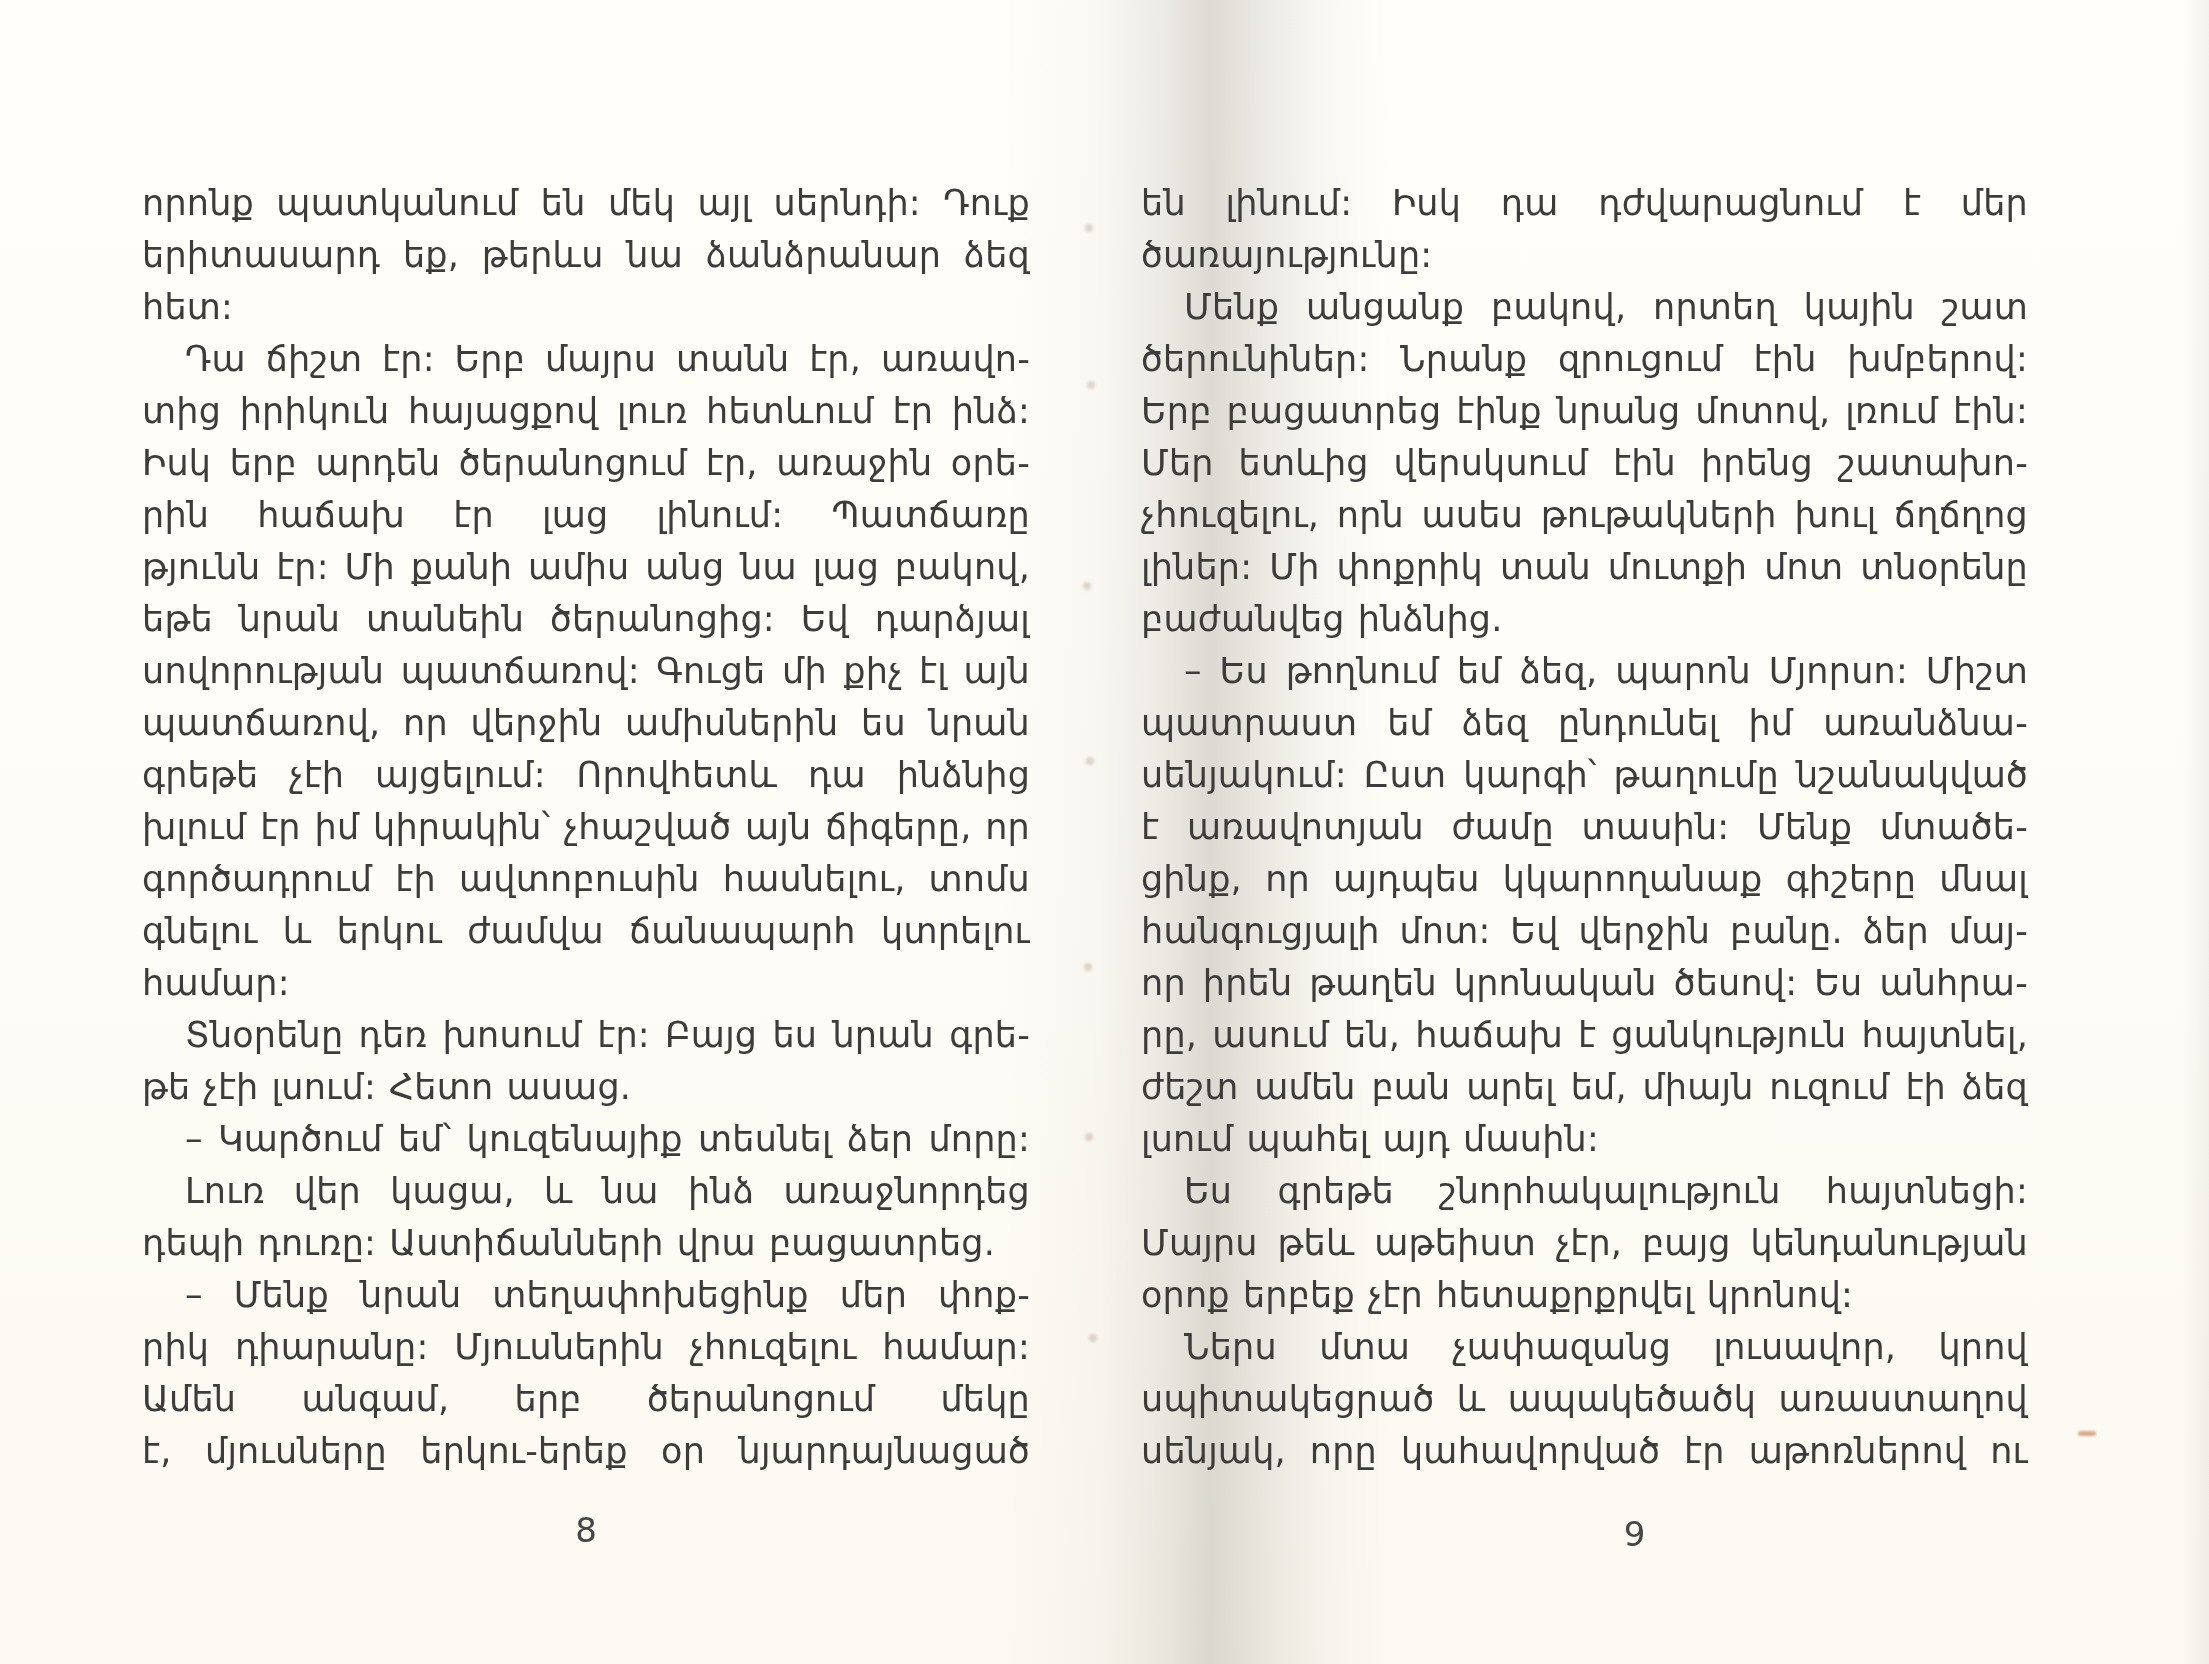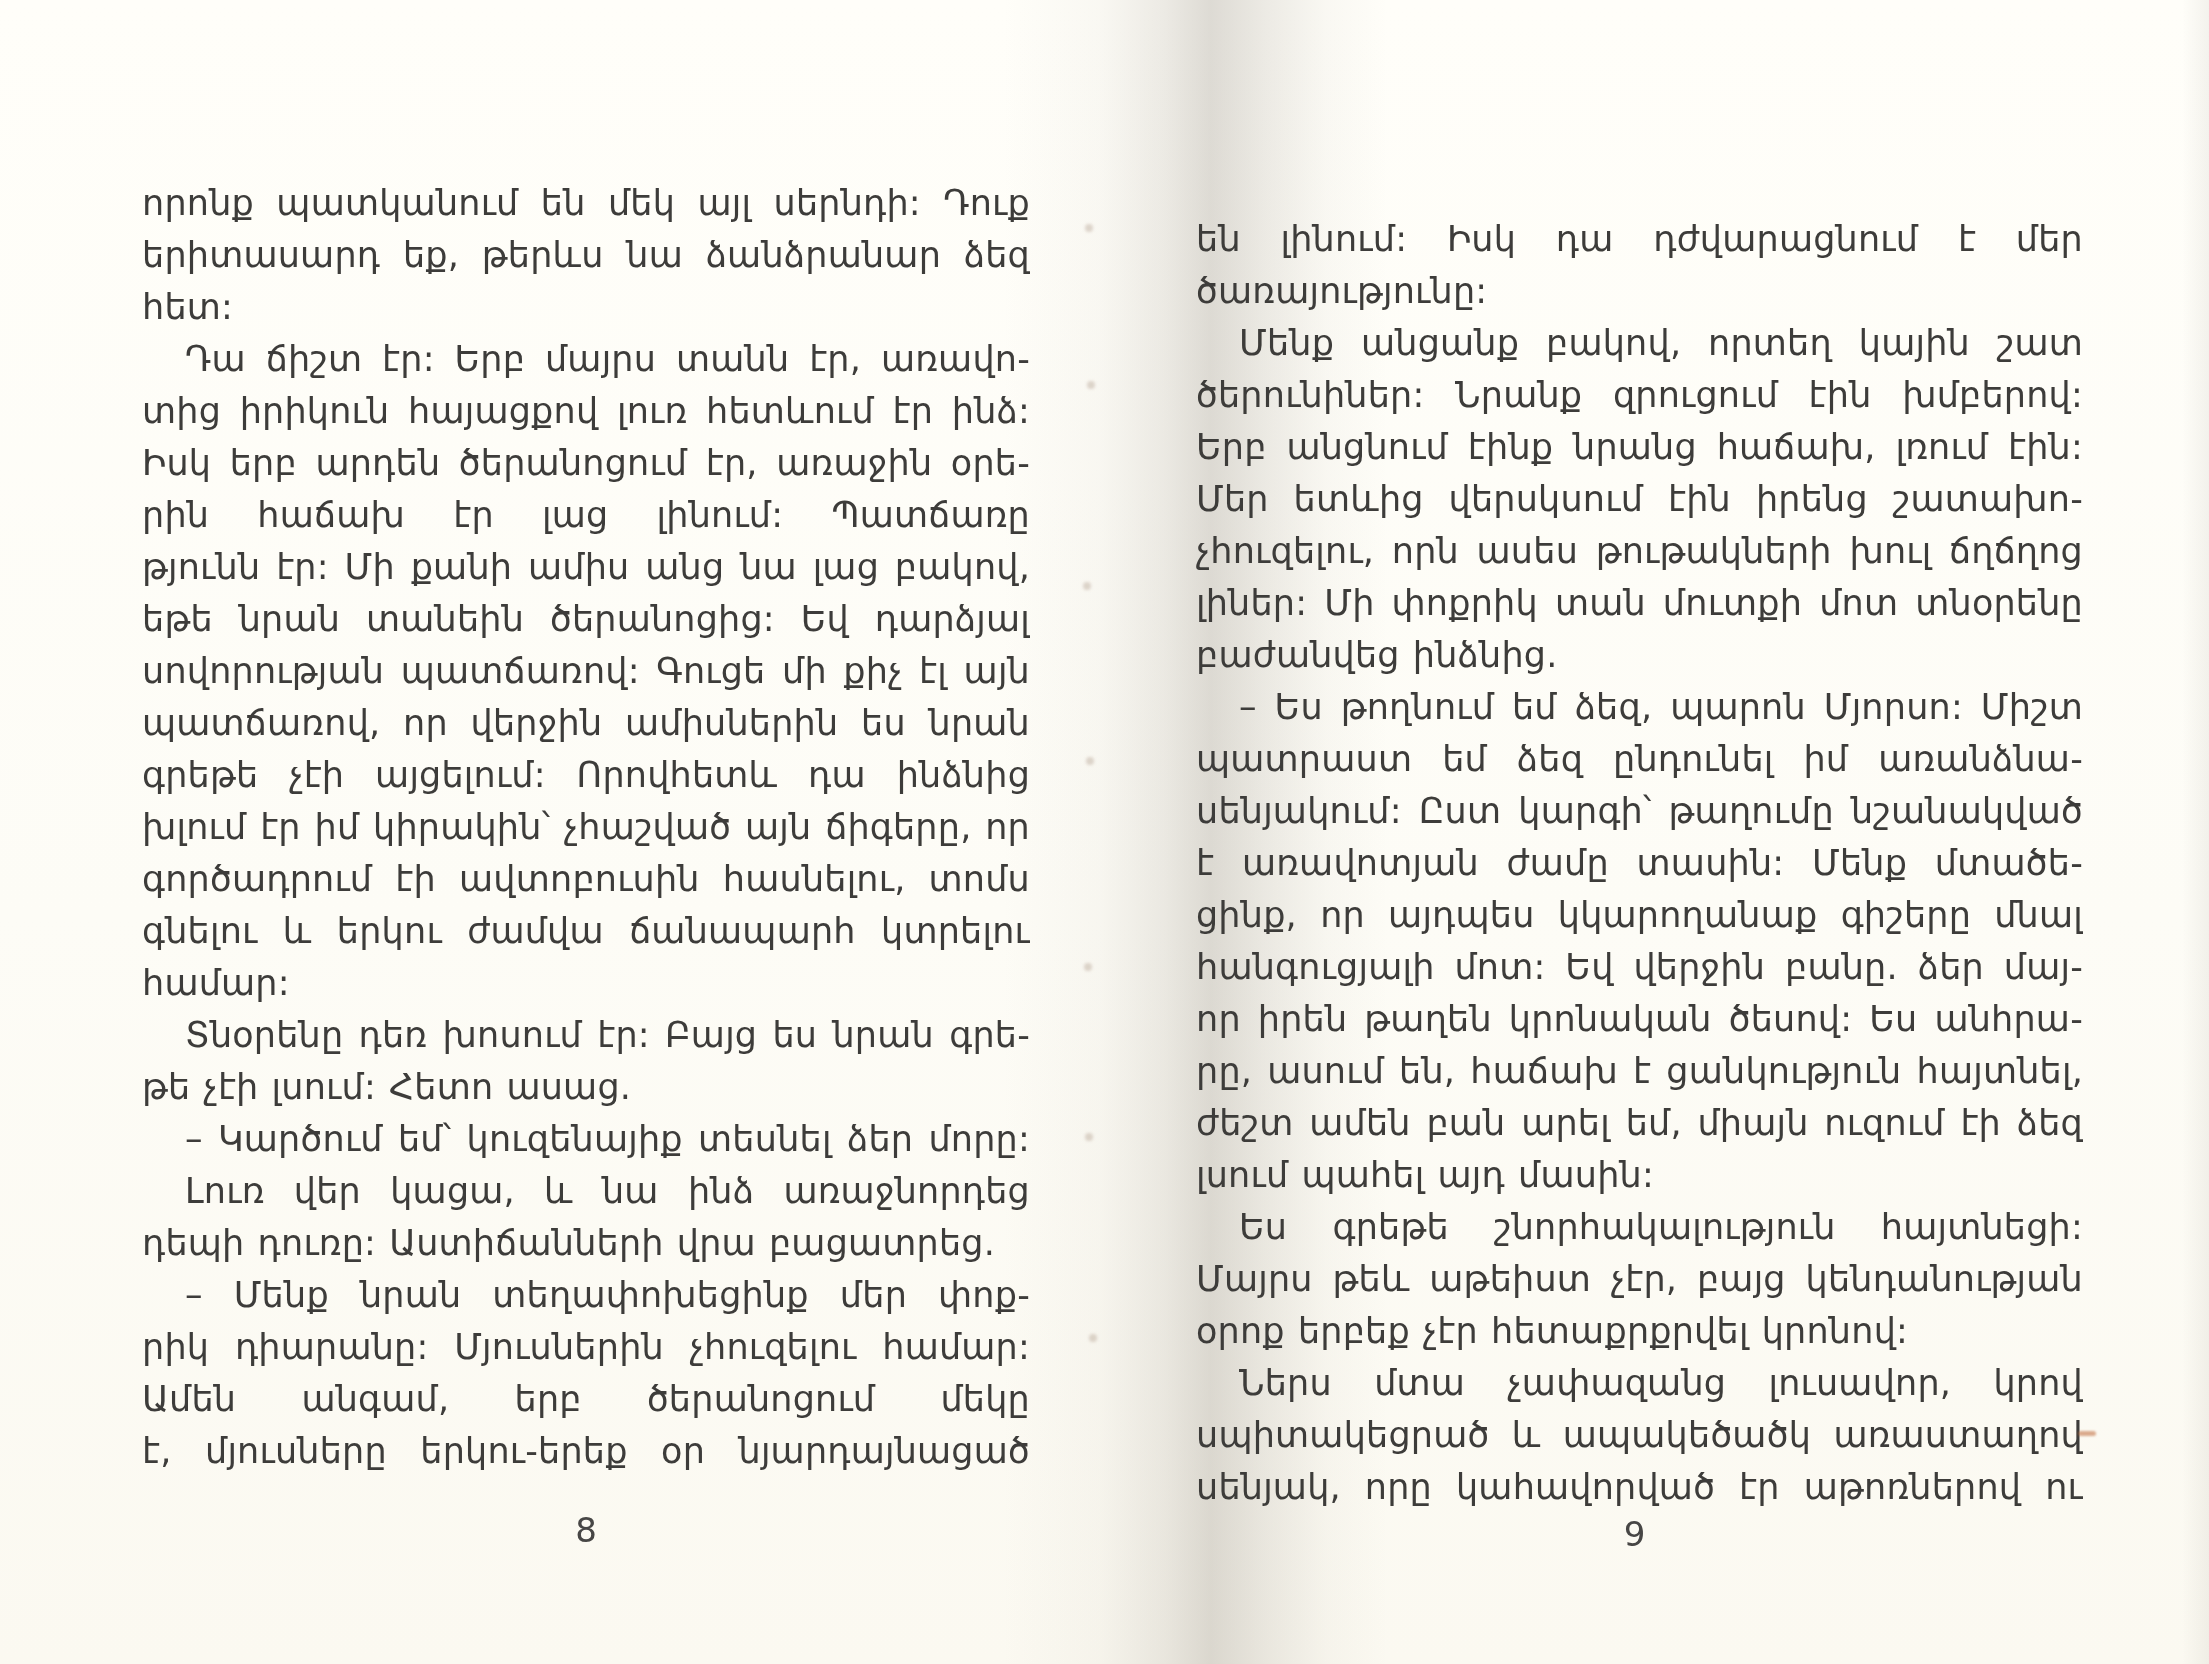--- a/index.html
+++ b/index.html
@@ -37,21 +37,21 @@
   .artifact-dash {
     position: absolute; left: 2078px; top: 1431px; width: 18px; height: 4.5px;
     background: #c06a3a; opacity: 0.55; border-radius: 2.7px; filter: blur(0.9px);
   }
   .text-block {
     position: absolute; top: 177px; width: 888px;
     font-size: 35px; line-height: 52px; letter-spacing: 0.2px;
     word-spacing: 1.8px;
   }
   .text-block.left  { left: 142px; }
-  .text-block.right { left: 1196px; width: 887px; margin-top: 36px; }
+  .text-block.right { left: 1141px; width: 887px; }
   .line {
     height: 52px; overflow: hidden;
     text-align: justify;
     text-align-last: justify;
   }
   .line.indent { text-indent: 43px; }
   .line.para-end { text-align-last: left; }
   .page-number {
     position: absolute; width: 888px; text-align: center;
     font-size: 34px; color: #474645;
@@ -103,21 +103,21 @@
       <div class="line">Ամեն անգամ, երբ ծերանոցում մեկը մահանում</div>
       <div class="line">է, մյուսները երկու-երեք օր նյարդայնացած</div>
     </div>
 
   <div class="text-block right">
 
   <div class="line">են լինում: Իսկ դա դժվարացնում է մեր</div>
       <div class="line para-end">ծառայությունը:</div>
       <div class="line indent">Մենք անցանք բակով, որտեղ կային շատ</div>
       <div class="line">ծերունիներ: Նրանք զրուցում էին խմբերով:</div>
-      <div class="line">Երբ անցնում էինք նրանց հաճախ, լռում էին:</div>
+      <div class="line">Երբ բացատրեց էինք նրանց մոտով, լռում էին:</div>
       <div class="line">Մեր ետևից վերսկսում էին իրենց շատախո-</div>
       <div class="line">չհուզելու, որն ասես թութակների խուլ ճղճղոց</div>
       <div class="line">լիներ: Մի փոքրիկ տան մուտքի մոտ տնօրենը</div>
       <div class="line para-end">բաժանվեց ինձնից.</div>
       <div class="line indent">– Ես թողնում եմ ձեզ, պարոն Մյորսո: Միշտ</div>
       <div class="line">պատրաստ եմ ձեզ ընդունել իմ առանձնա-</div>
       <div class="line">սենյակում: Ըստ կարգի՝ թաղումը նշանակված</div>
       <div class="line">է առավոտյան ժամը տասին: Մենք մտածե-</div>
       <div class="line">ցինք, որ այդպես կկարողանաք գիշերը մնալ</div>
       <div class="line">հանգուցյալի մոտ: Եվ վերջին բանը. ձեր մայ-</div>

